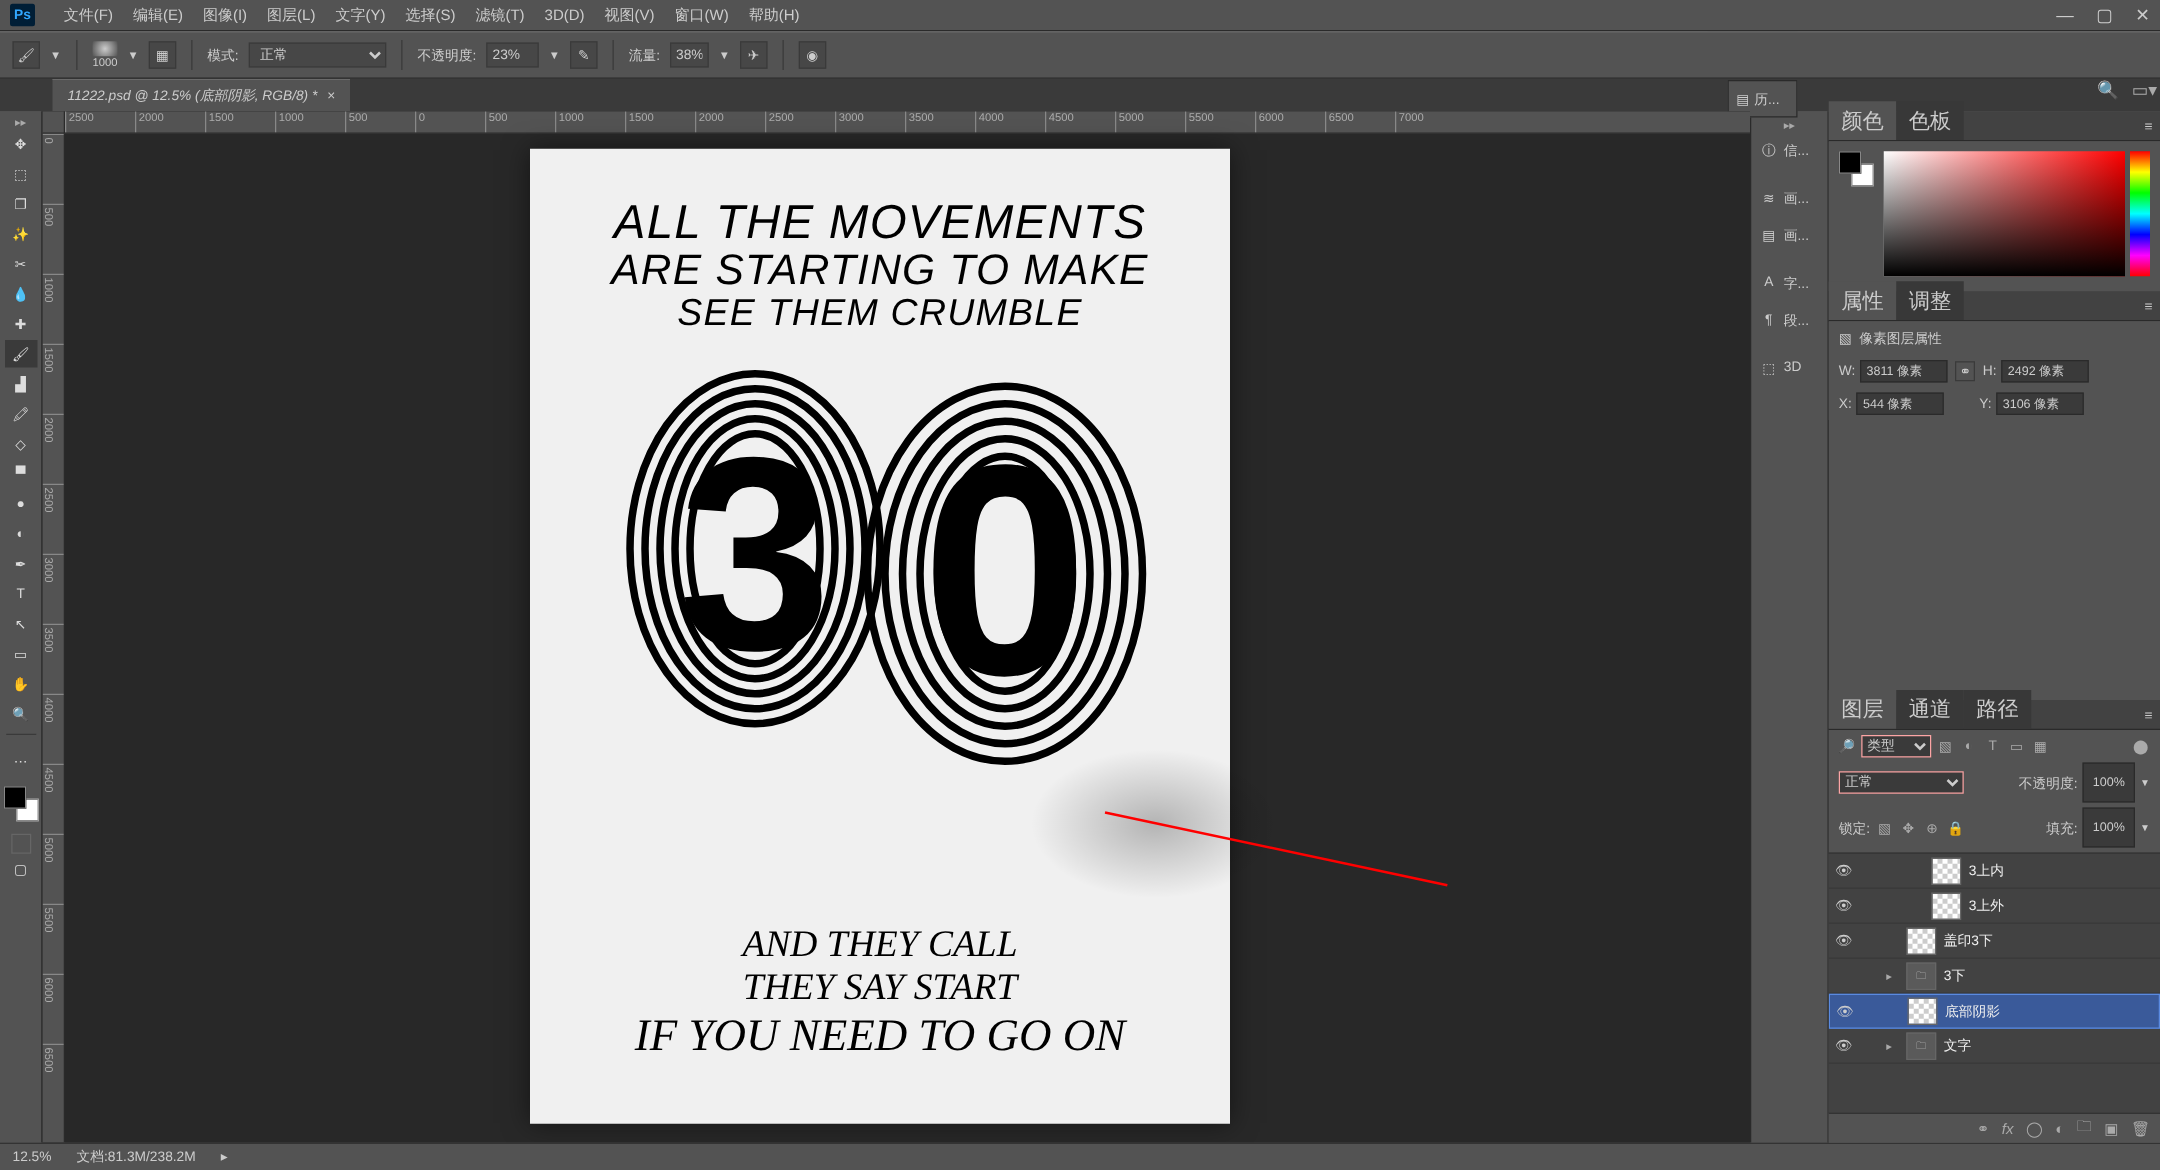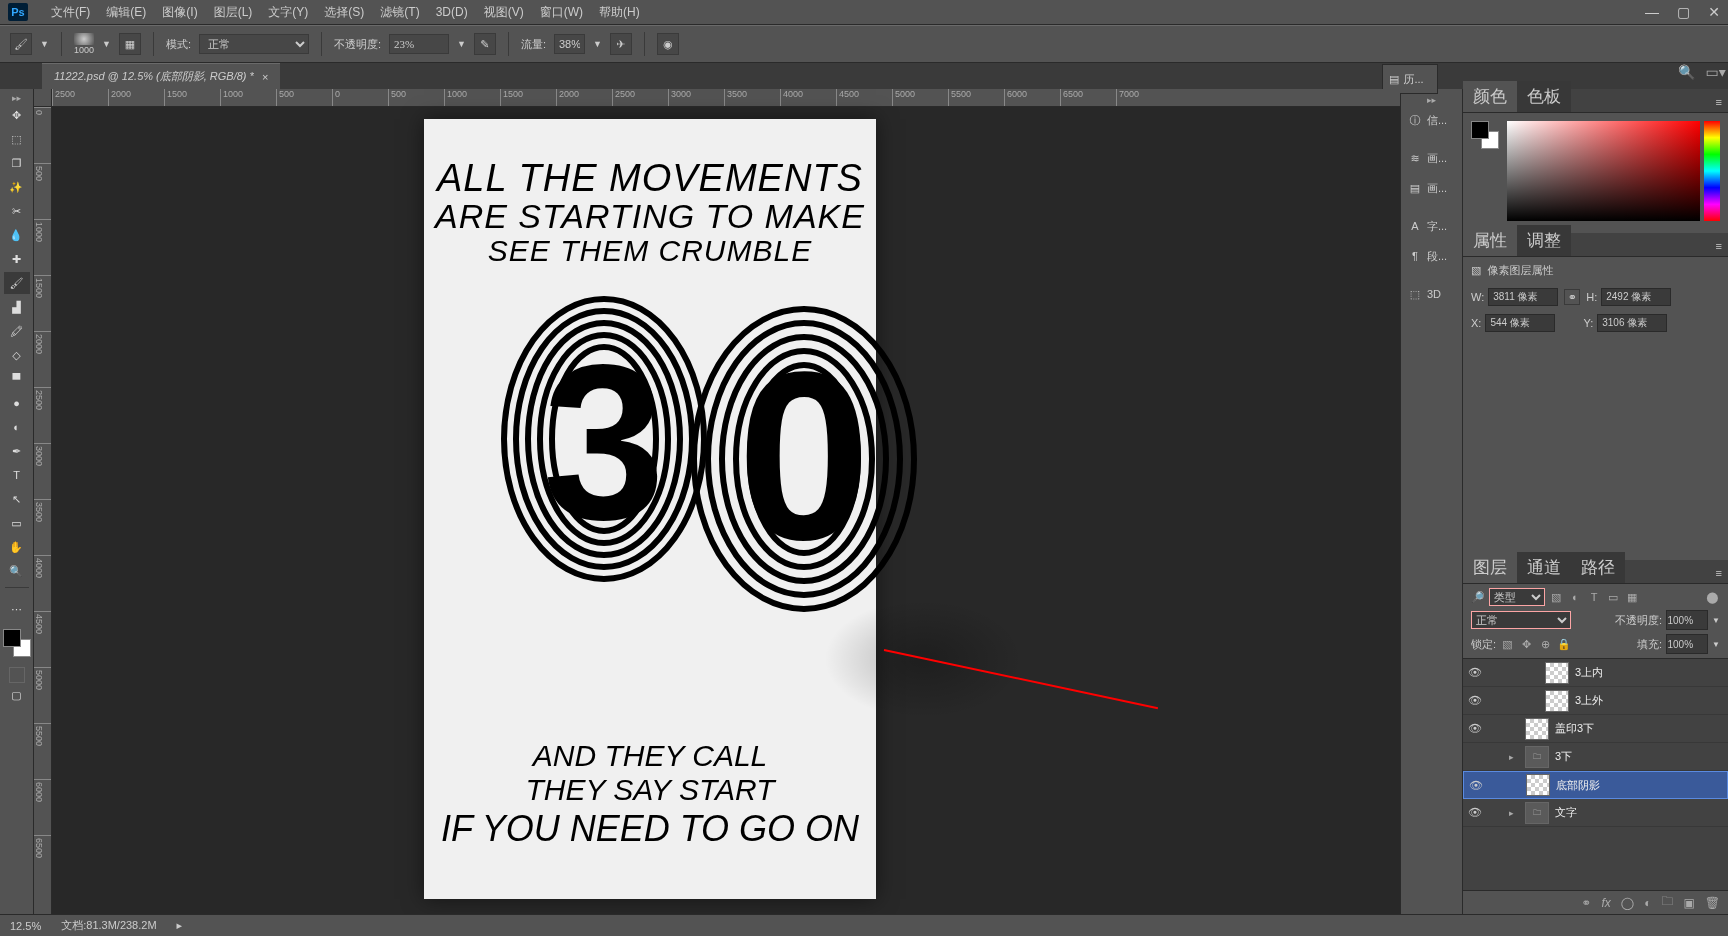--- a/index.html
+++ b/index.html
@@ -31,26 +31,26 @@
 .color-swatches .bg { width: 18px; height: 18px; background: #fff; border: 1px solid #888; position: absolute; bottom: 0; right: 0;}
 .qm { width:16px;height:16px;border:1px solid #666; margin-top:10px;}
 
 .canvas-area { flex: 1; background: #282828; position: relative; overflow: hidden;}
 .ruler-h { position: absolute; top: 0; left: 18px; right: 0; height: 18px; background: #535353; border-bottom: 1px solid #2a2a2a; display:flex; overflow:hidden;}
 .ruler-h .tick { flex:none; width:56px; border-left:1px solid #888; font-size:9px; color:#aaa; padding-left:2px;}
 .ruler-v { position: absolute; top: 18px; left: 0; bottom: 0; width: 18px; background: #535353; border-right: 1px solid #2a2a2a; display:flex;flex-direction:column;overflow:hidden;}
 .ruler-v .tick { flex:none; height:56px; border-top:1px solid #888; font-size:9px; color:#aaa; writing-mode: vertical-lr; padding-top:2px;}
 .ruler-corner { position:absolute; top:0;left:0;width:18px;height:18px;background:#535353;border-right:1px solid #2a2a2a;border-bottom:1px solid #2a2a2a;}
 
-.artboard { position: absolute; top: 30px; left: 390px; width: 452px; height: 780px; background: #f0f0f0; box-shadow: 0 0 20px rgba(0,0,0,0.5);}
+.artboard { position: absolute; top: 30px; left: 390px; width: 560px; height: 780px; background: #f0f0f0; box-shadow: 0 0 20px rgba(0,0,0,0.5);}
 .poster-text { position:absolute; width:100%; text-align:center; top:40px; font-family: Impact, 'Arial Black', sans-serif; color:#000; line-height:1.05;}
 .poster-text div { font-style:italic; letter-spacing:1px; }
 .l1{font-size:38px;} .l2{font-size:34px;} .l3{font-size:30px;}
 .poster-text-bottom { position:absolute; width:100%; text-align:center; bottom:50px; font-family: Impact, 'Arial Black', sans-serif; color:#000; line-height:1.15;}
-.poster-text-bottom div{font-style:italic;}
+.poster-text-bottom div{font-style:italic;font-family:Liberation Serif, serif;}
 .b1{font-size:30px;} .b2{font-size:24px;font-style:italic;} .b3{font-size:30px;} .b4{font-size:36px;}
 .big-30 { position:absolute; top:160px; left:40px; width:480px; height:420px; }
 .red-line { position:absolute; top:530px; left:460px; width:280px; height:2px; background:red; transform-origin:left; transform:rotate(12deg);}
 .shadow-blob{position:absolute;top:480px;left:400px;width:200px;height:120px;background:radial-gradient(ellipse,rgba(0,0,0,0.25),transparent 70%);}
 
 .mid-panels { width: 62px; background: #535353; border-left: 1px solid #2a2a2a; display:flex;flex-direction:column; padding-top:6px;}
 .mid-panels .row { height: 30px; display:flex; align-items:center; gap:4px; padding:0 6px; cursor:pointer;}
 .mid-panels .row .ic { width:16px;height:16px; display:flex;align-items:center;justify-content:center;}
 .mid-panels .row .lbl { font-size:11px; color:#ccc;}
 .mid-panels .sep { height:8px;}
@@ -74,21 +74,21 @@
 .props-row .fld{display:flex;align-items:center;gap:4px;}
 .props-row input{width:70px;background:#3a3a3a;border:1px solid #2a2a2a;color:#ccc;height:18px;font-size:10px;padding:0 4px;}
 .link-ic{width:16px;height:16px;display:flex;align-items:center;justify-content:center;border:1px solid #3a3a3a;}
 
 .spacer{flex:1;}
 
 .layers-panel{background:#535353;display:flex;flex-direction:column;height:330px;}
 .layers-controls{padding:4px 8px;display:flex;flex-direction:column;gap:4px;border-bottom:1px solid #2a2a2a;}
 .lc-row{display:flex;align-items:center;gap:4px;font-size:11px;}
 .lc-row select{background:#3a3a3a;border:1px solid #fca5a5;color:#ccc;height:18px;font-size:11px;flex:none;}
-.lc-row input{width:42px;background:#3a3a3a;border:1px solid #2a2a2a;color:#ccc;height:20px;font-size:10px;text-align:right;padding-right:14px;}
+.lc-row input{width:42px;background:#3a3a3a;border:1px solid #2a2a2a;color:#ccc;height:32px;font-size:10px;text-align:center;padding-right:0;}
 .lc-row .mic{width:15px;height:15px;display:flex;align-items:center;justify-content:center;color:#aaa;}
 .layers-list{flex:1;overflow-y:auto;background:#424242;}
 .layer-row{height:28px;display:flex;align-items:center;padding:0 4px;border-bottom:1px solid #383838;gap:6px;cursor:pointer;}
 .layer-row.selected{background:#3a5a9a;border:1px solid #5a8ae0;}
 .layer-row .eye{width:16px;color:#ccc;text-align:center;}
 .layer-row .expand{width:10px;color:#aaa;font-size:9px;}
 .layer-row .thumb{width:24px;height:22px;background:#888;border:1px solid #666;display:flex;align-items:center;justify-content:center;font-size:8px;}
 .layer-row .thumb.chk{background:repeating-conic-gradient(#ccc 0 25%,#fff 0 50%) 0 0/8px 8px;}
 .layer-row .thumb.fold{background:#5a5a5a;}
 .layer-row .name{font-size:11px;color:#eee;}
@@ -139,21 +139,21 @@
     <div style="width:20px;height:12px;background:radial-gradient(circle,#ccc,transparent);"></div>
     <span style="font-size:9px;">1000</span>
   </div>
   <span style="font-size:9px;">▼</span>
   <div class="small-icon-btn">▦</div>
   <div class="divider"></div>
   <span class="label">模式:</span>
   <select style="width:110px;"><option>正常</option></select>
   <div class="divider"></div>
   <span class="label">不透明度:</span>
-  <input style="width: 60px; font-family: Liberation Serif, serif;" value="23%">
+  <input style="width: 42px;" value="23%">
   <span style="font-size:9px;">▼</span>
   <div class="small-icon-btn">✎</div>
   <div class="divider"></div>
   <span class="label">流量:</span>
   <input style="width: 31px;" value="38%">
   <span style="font-size:9px;">▼</span>
   <div class="small-icon-btn">✈</div>
   <div class="divider"></div>
   <div class="small-icon-btn">◉</div>
 </div>

